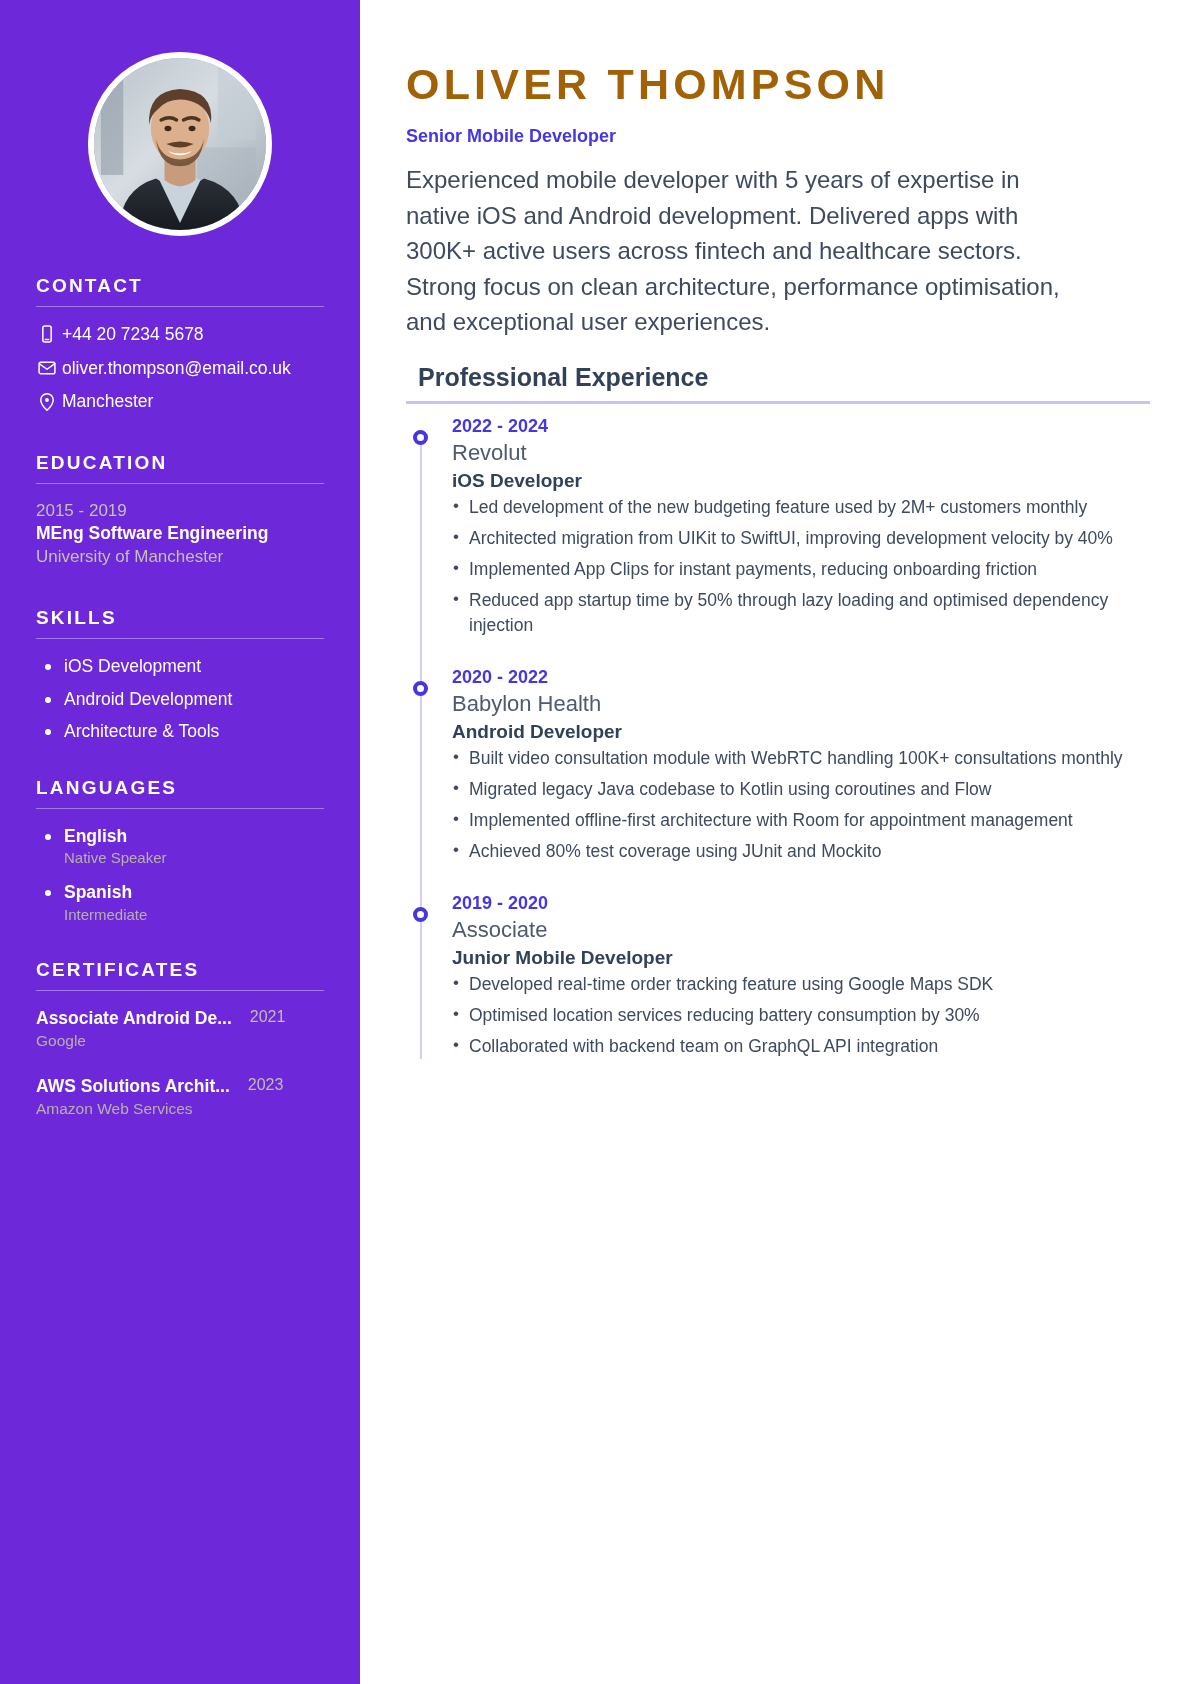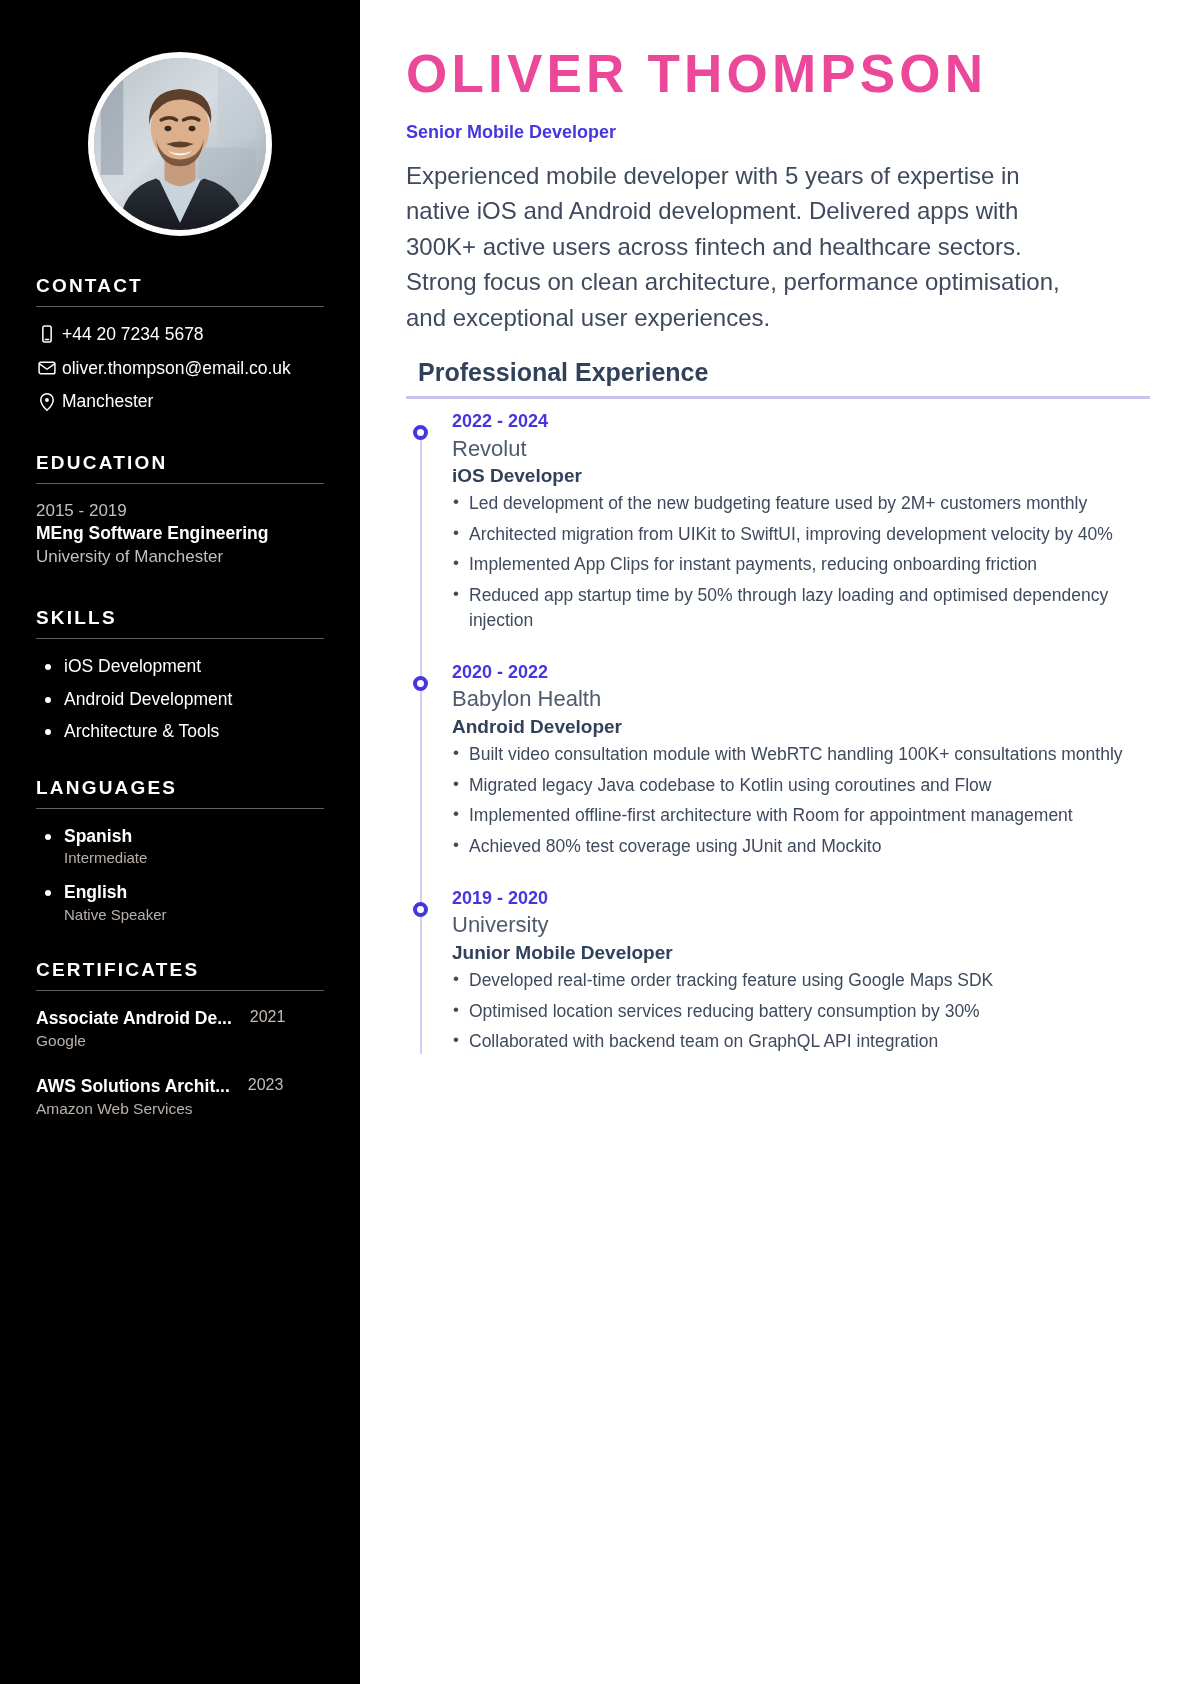--- a/index.html
+++ b/index.html
@@ -17,21 +17,21 @@
     height: 1684px;
     background: #ffffff;
     display: flex;
     overflow: hidden;
   }
 
   
   .sidebar {
     width: 360px;
     flex: 0 0 360px;
-    background: #000000;
+    background: #6d28d9;
     padding: 0 36px;
     color: #ffffff;
   }
 
   .avatar-wrap {
     margin-top: 52px;
     display: flex;
     justify-content: center;
   }
   .avatar {
@@ -147,25 +147,26 @@
   .cert-issuer { font-size: 15.5px; color: #b9b0aa; line-height: 1.5; }
 
   
   .main {
     flex: 1;
     padding: 44px 40px 0 46px;
     min-width: 0;
   }
 
   .full-name {
-    font-size: 53px;
+    font-size: 43px;
     font-weight: bold;
     letter-spacing: 4.2px;
-    color: #ec4899;
+    color: #a16207;
     line-height: 1.15;
+    margin-top: 16px;
   }
   .job-title {
     margin-top: 17px;
     font-size: 18px;
     font-weight: bold;
     color: #4636e0;
     line-height: 1.2;
   }
   .summary {
     margin-top: 14px;
@@ -354,26 +355,26 @@
         <li class="bullet-item">iOS Development</li>
         <li class="bullet-item">Android Development</li>
         <li class="bullet-item">Architecture &amp; Tools</li>
       </ul>
     </section>
 
     <section class="side-section tight">
       <div class="side-heading">LANGUAGES</div>
       <div class="side-rule"></div>
       <div class="lang-item">
+        <div class="lang-name">English</div>
+        <div class="lang-level">Native Speaker</div>
+      </div>
+      <div class="lang-item">
         <div class="lang-name">Spanish</div>
         <div class="lang-level">Intermediate</div>
-      </div>
-      <div class="lang-item">
-        <div class="lang-name">English</div>
-        <div class="lang-level">Native Speaker</div>
       </div>
     </section>
 
     <section class="side-section tight">
       <div class="side-heading">CERTIFICATES</div>
       <div class="side-rule"></div>
 
       <div class="cert-item">
         <div class="cert-top">
           <span class="cert-name">Associate Android De...</span>
@@ -426,21 +427,21 @@
           <li>Built video consultation module with WebRTC handling 100K+ consultations monthly</li>
           <li>Migrated legacy Java codebase to Kotlin using coroutines and Flow</li>
           <li>Implemented offline-first architecture with Room for appointment management</li>
           <li>Achieved 80% test coverage using JUnit and Mockito</li>
         </ul>
       </div>
 
       <div class="job">
         <span class="job-dot"></span>
         <div class="job-dates">2019 - 2020</div>
-        <div class="job-company">University</div>
+        <div class="job-company">Associate</div>
         <div class="job-role">Junior Mobile Developer</div>
         <ul class="job-bullets">
           <li>Developed real-time order tracking feature using Google Maps SDK</li>
           <li>Optimised location services reducing battery consumption by 30%</li>
           <li>Collaborated with backend team on GraphQL API integration</li>
         </ul>
       </div>
     </div>
   </main>
 </div>

